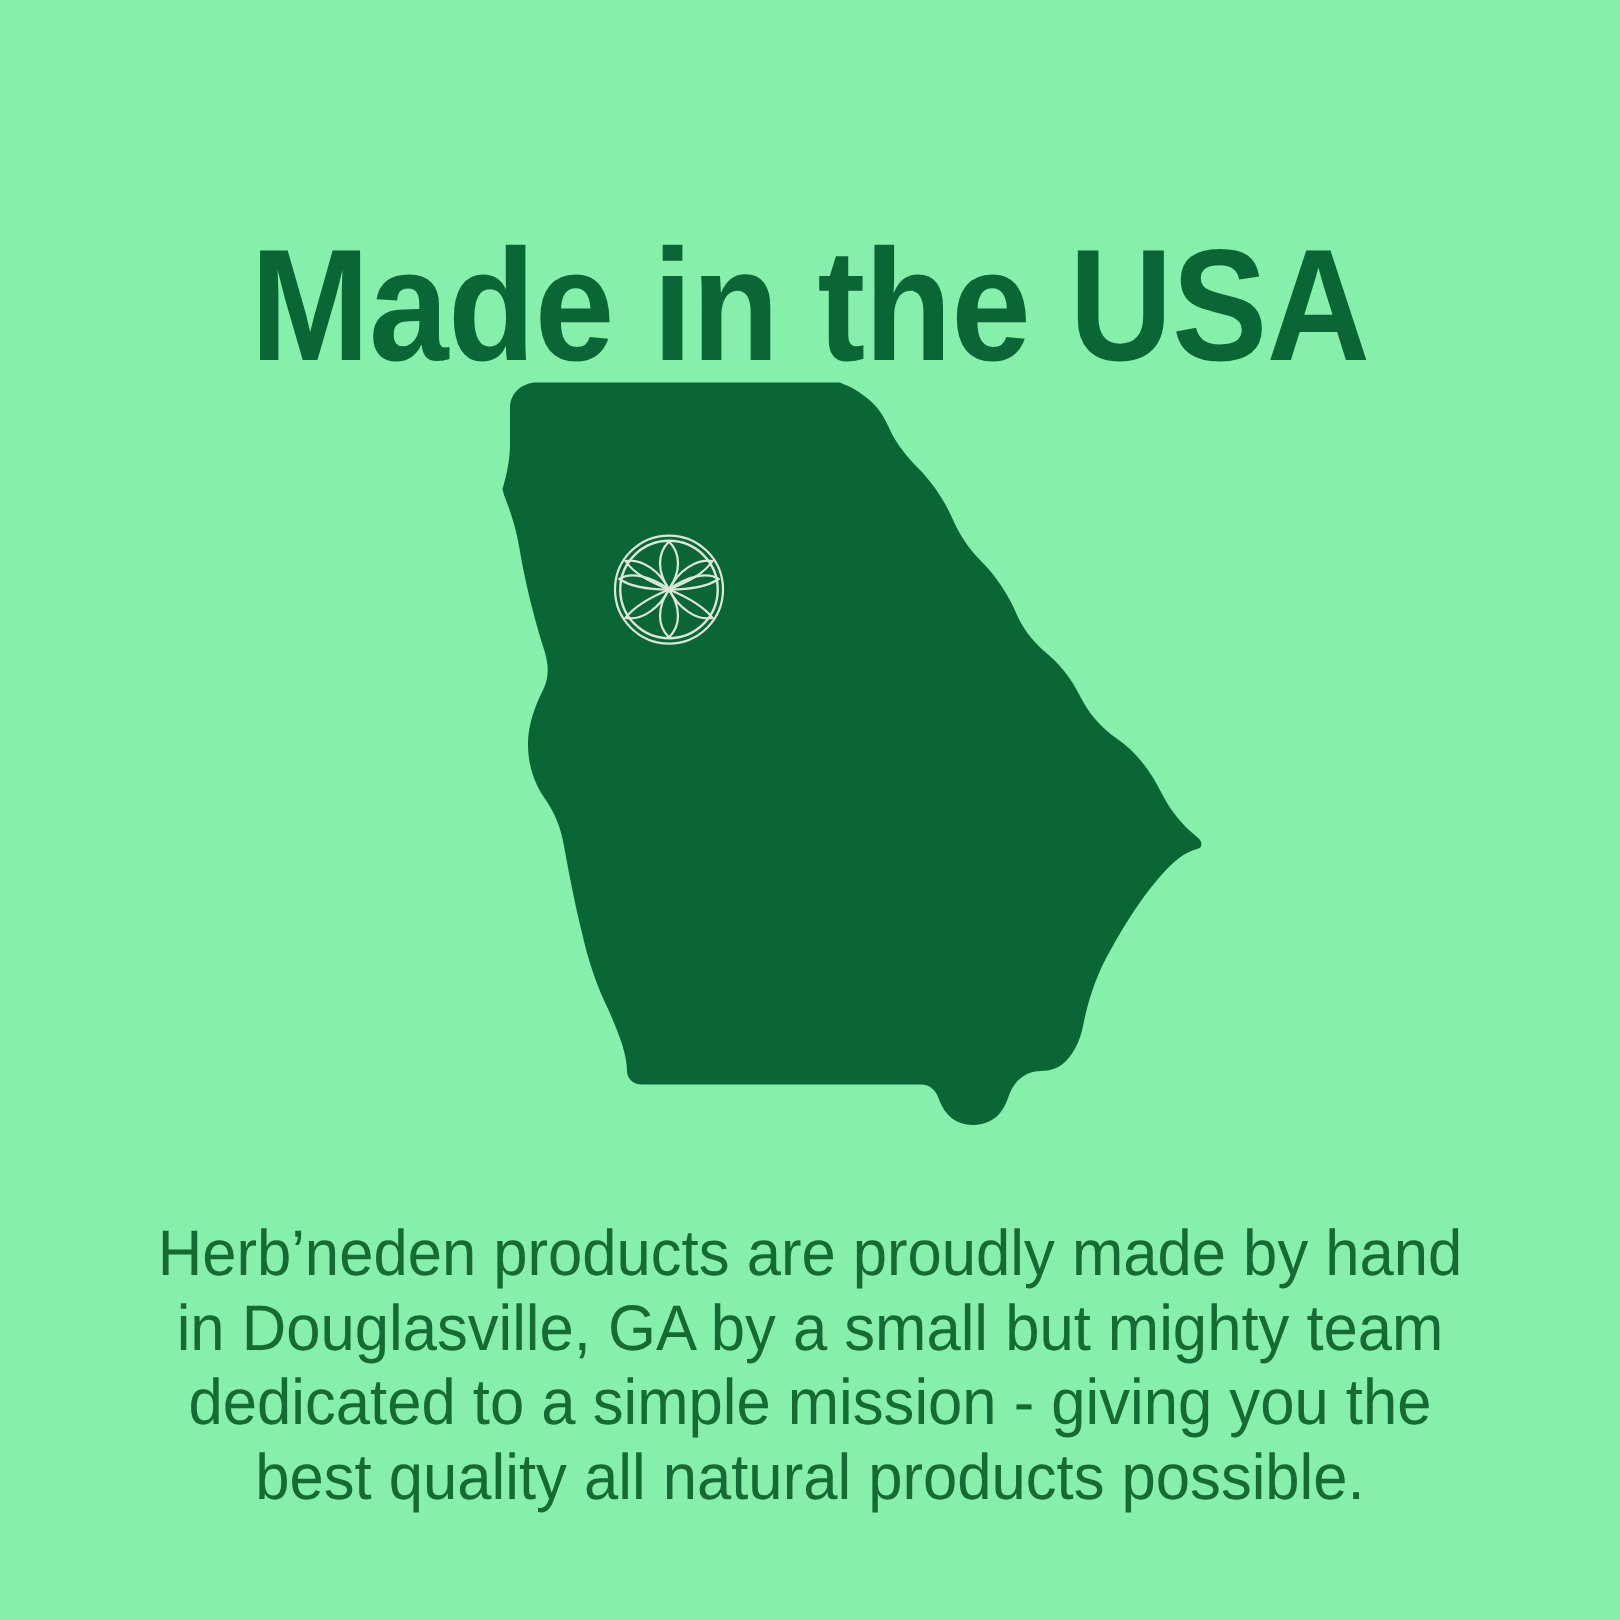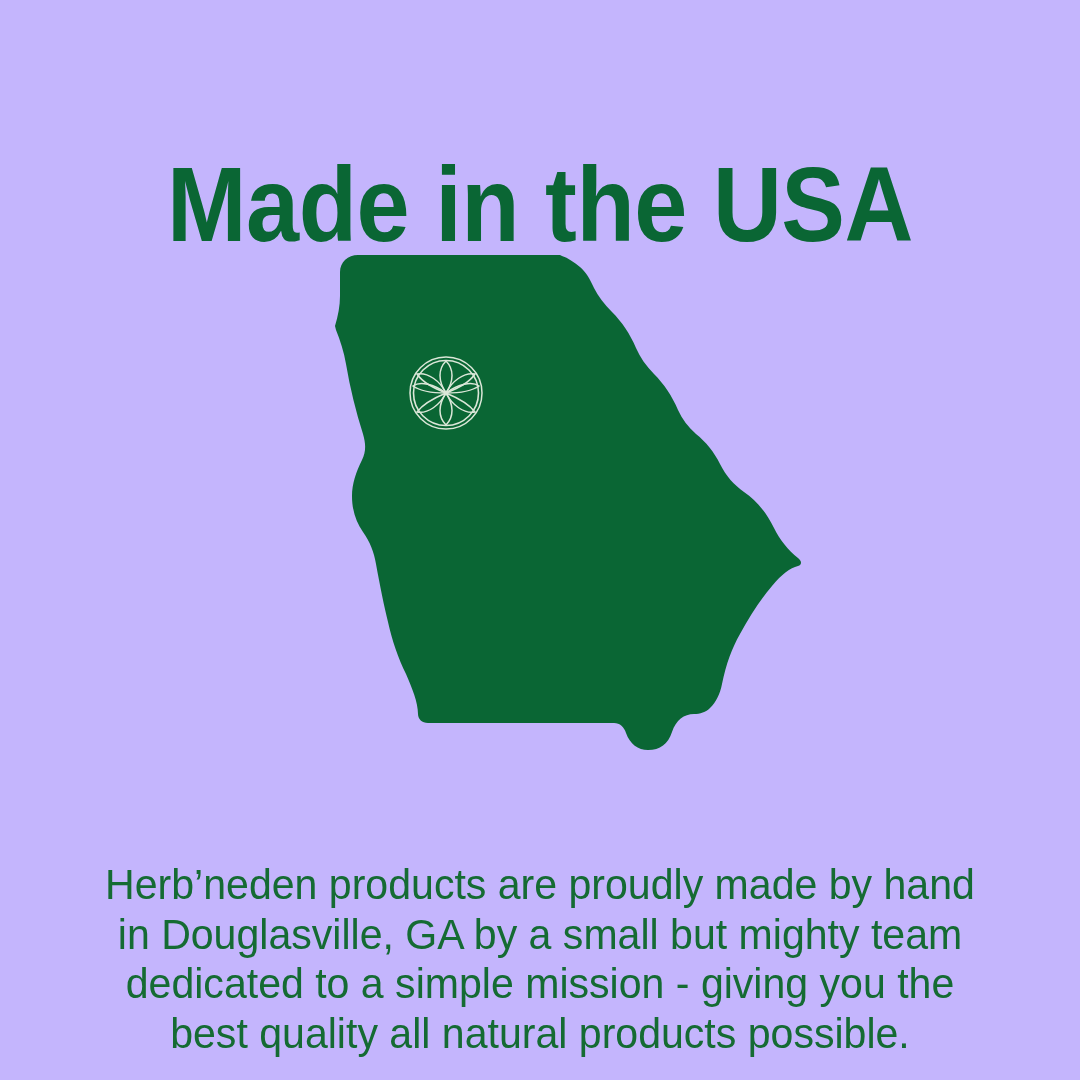--- a/index.html
+++ b/index.html
@@ -10,21 +10,21 @@
     width: 1080px;
     height: 1080px;
     overflow: hidden;
     font-family: "Liberation Sans", sans-serif;
   }
 
   .poster {
     position: relative;
     width: 1080px;
     height: 1080px;
-    background: #c4b5fd;
+    background: #86efac;
     box-sizing: border-box;
     overflow: hidden;
   }
 
   
   .headline {
     position: absolute;
     top: 78px;
     left: 0;
     width: 1080px;
@@ -63,21 +63,21 @@
     stroke-width: 1.6;
     stroke-linecap: round;
   }
   .emblem-ring-outer { stroke-width: 1.5; }
   .emblem-petal { stroke-width: 1.5; }
 
   
   .body-copy {
     position: absolute;
     left: 0;
-    top: 860px;
+    top: 812px;
     width: 1080px;
     text-align: center;
     color: #156b33;
     font-family: "Liberation Sans Narrow", "Liberation Sans", sans-serif;
     font-weight: 400;
     font-size: 43px;
     line-height: 49.5px;
     letter-spacing: 0px;
   }
   .body-copy .line {

